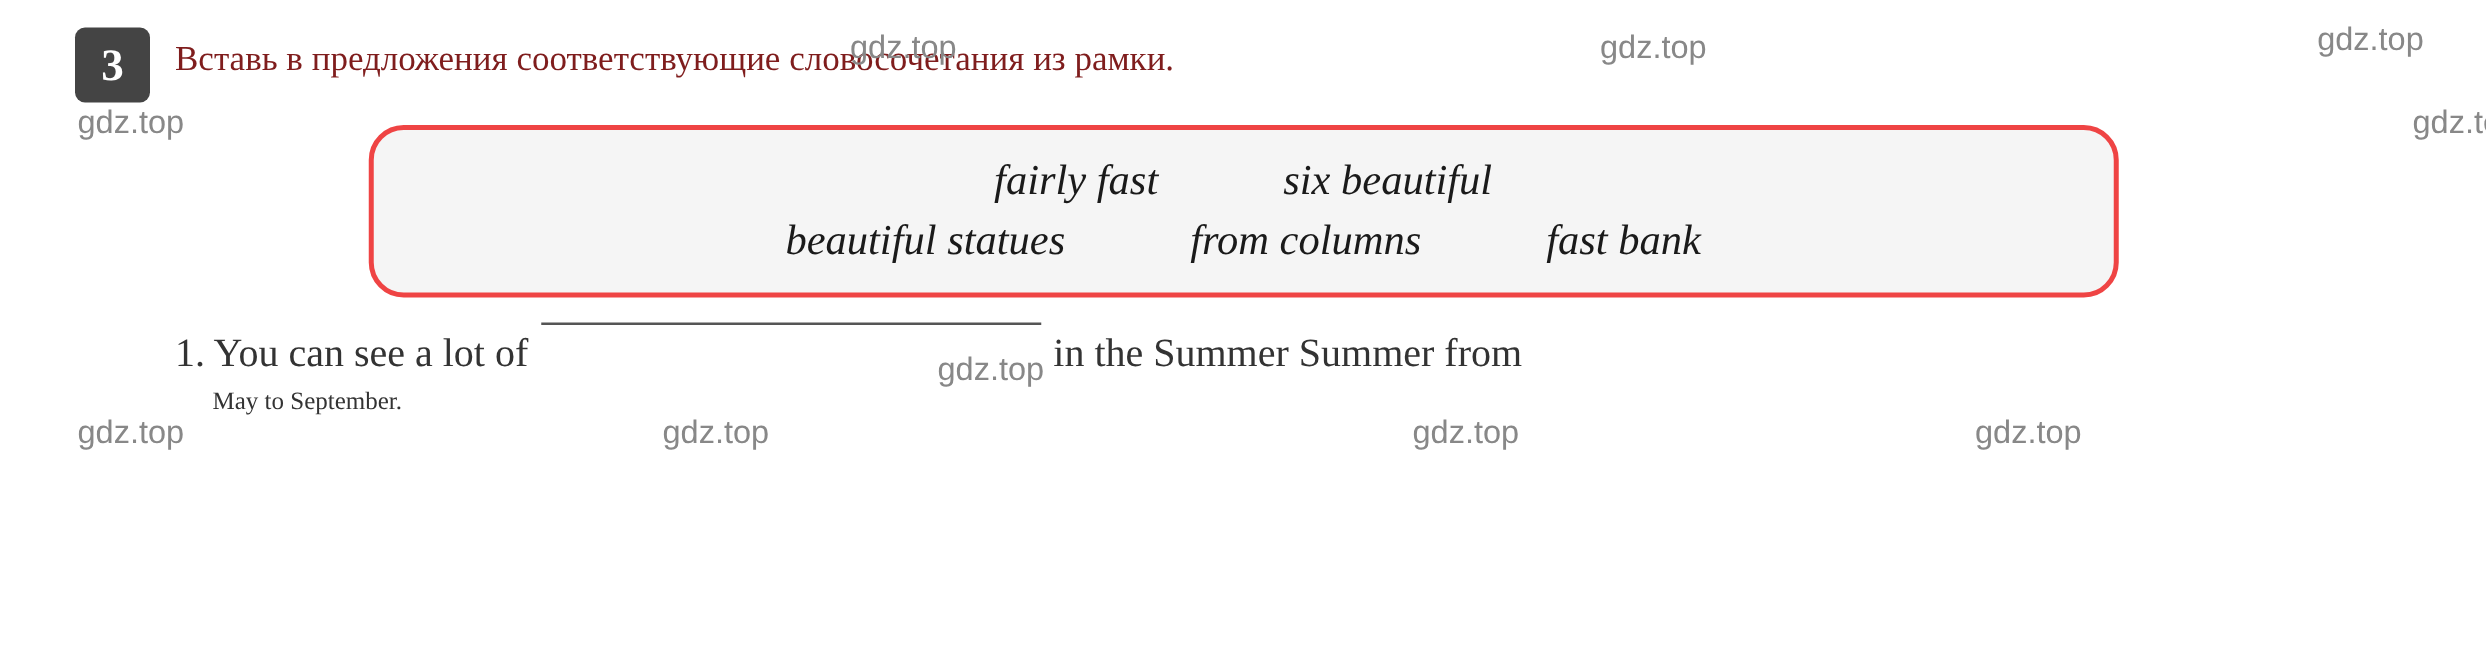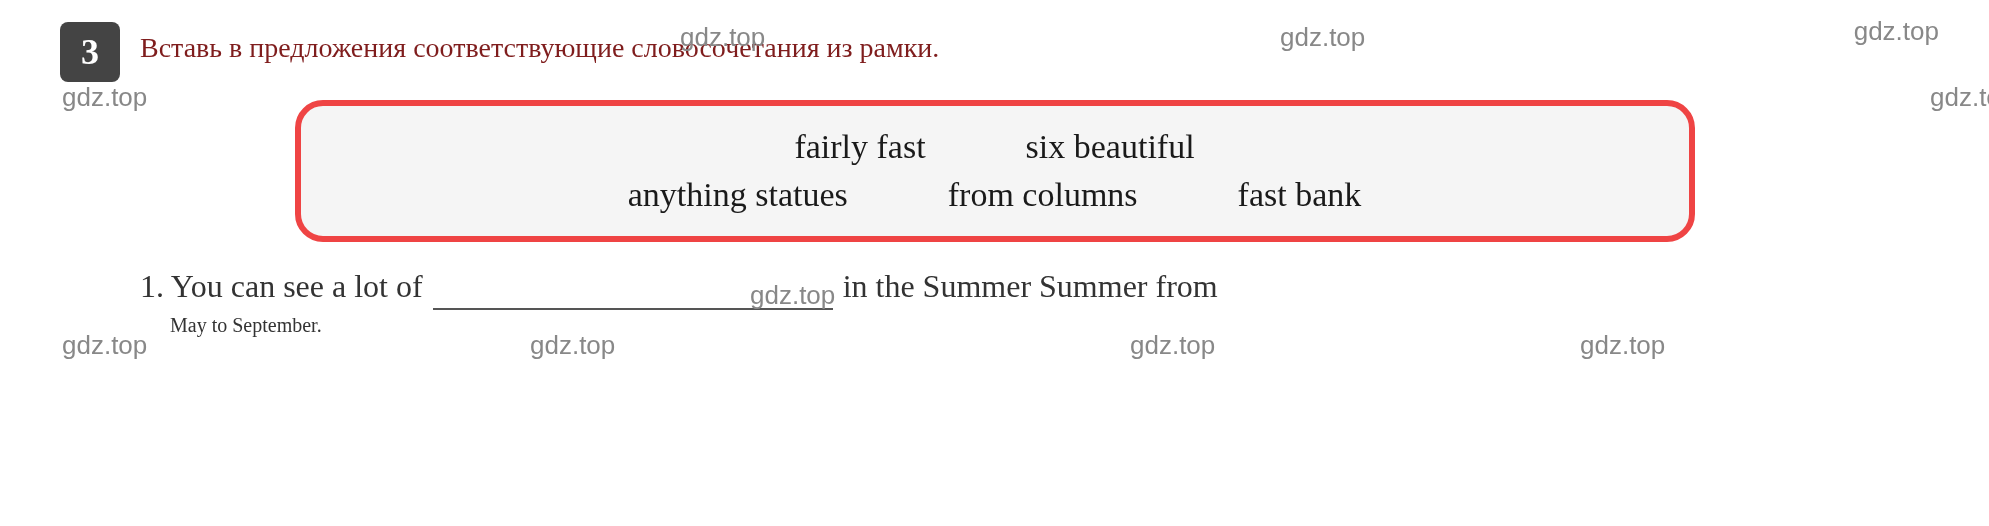--- a/index.html
+++ b/index.html
@@ -62,26 +62,27 @@
     }
 
     .word-box-container {
       display: flex;
       justify-content: center;
       margin: 0 80px 20px 80px;
       position: relative;
     }
 
     .word-box {
-      border: 6px solid #ef4444;
+      border: 4px solid #ef4444;
       border-radius: 28px;
       padding: 22px 60px;
       display: inline-block;
       background: #f5f5f5;
       min-width: 1400px;
+      font-style: italic;
     }
 
     .word-box-row {
       display: flex;
       justify-content: center;
       gap: 100px;
       margin-bottom: 10px;
       font-size: 34px;
       color: #1a1a1a;
     }
@@ -98,21 +99,21 @@
     .exercise-section {
       margin-top: 10px;
       padding-left: 80px;
     }
 
     .exercise-line {
       font-size: 32px;
       color: #333333;
       line-height: 1.5;
       display: flex;
-      align-items: flex-end;
+      align-items: flex-start;
       flex-wrap: wrap;
       gap: 0;
     }
 
     .blank-line {
       display: inline-block;
       border-bottom: 2px solid #555555;
       width: 400px;
       margin: 0 10px;
       vertical-align: bottom;
@@ -166,21 +167,21 @@
     <div class="task-instruction">Вставь в предложения соответствующие словосочетания из рамки.</div>
   </div>
 
   <div class="word-box-container">
     <div class="word-box">
       <div class="word-box-row">
         <span class="word-item">fairly fast</span>
         <span class="word-item">six beautiful</span>
       </div>
       <div class="word-box-row">
-        <span class="word-item">anything statues</span>
+        <span class="word-item">beautiful statues</span>
         <span class="word-item">from columns</span>
         <span class="word-item">fast bank</span>
       </div>
     </div>
   </div>
 
   <div class="exercise-section">
     <div class="exercise-line">
       <span>1. You can see a lot of</span>
       <span class="blank-line"></span>

